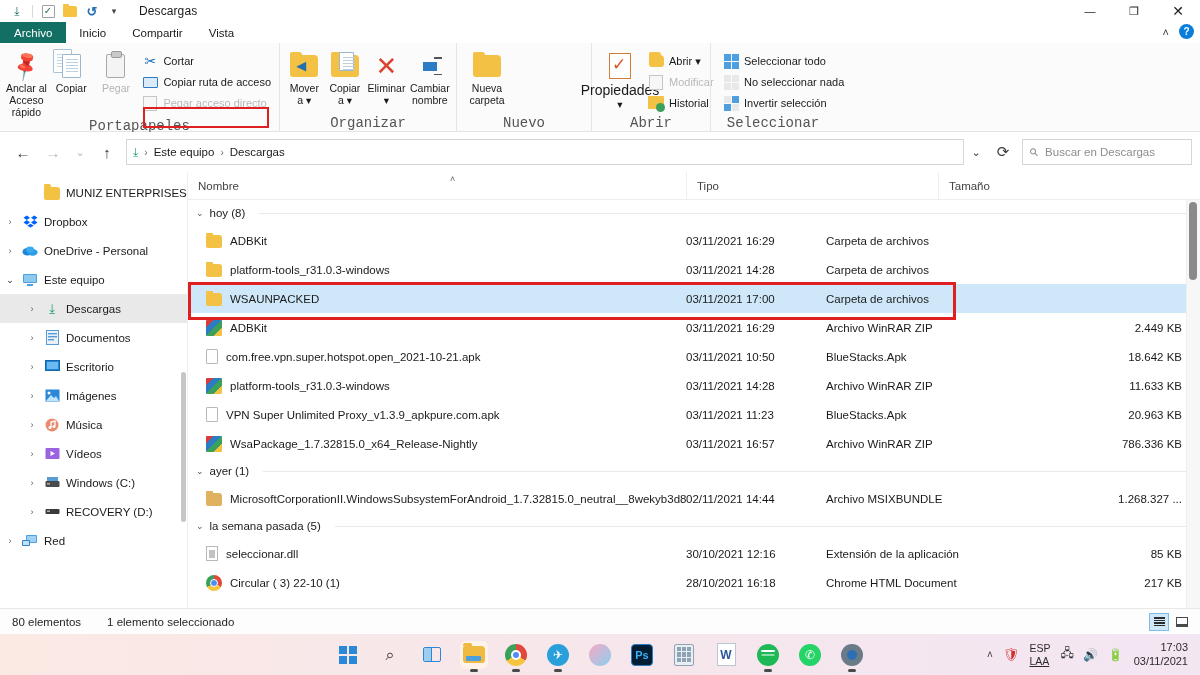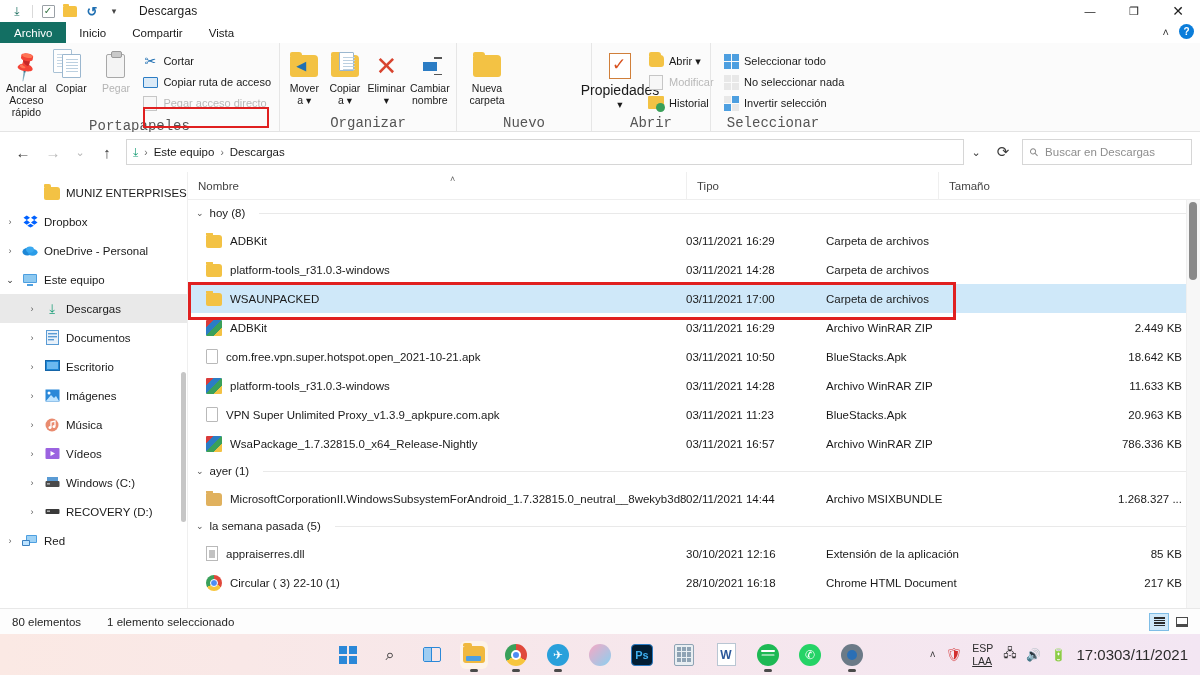--- a/index.html
+++ b/index.html
@@ -323,21 +323,21 @@
   .tb-wa { width: 22px; height: 22px; border-radius: 50%; background: #25d366; color:#fff; font-size:12px; display:flex; align-items:center; justify-content:center; }
   .tb-gear { width: 22px; height: 22px; border-radius: 50%; background: #6b7a87; position: relative; }
   .tb-gear::after { content:""; position:absolute; inset:6px; background:#2b6fb5; border-radius:50%; }
 
   .tray { position: absolute; right: 8px; display: flex; align-items: center; gap: 10px; font-size: 10.5px; color: #2b2b2b; }
   .tray-chev { font-size: 10px; color: #333; }
   .tray-shield { color: #d32f2f; font-size: 13px; }
   .tray-lang { display: flex; flex-direction: column; line-height: 1.15; font-size: 10.5px; }
   .tray-lang u { }
   .tray-ico { font-size: 12px; color: #2b2b2b; }
-  .tray-clock { display: flex; flex-direction: row; align-items: flex-end; line-height: 1.2; font-size: 15px; padding-right: 4px; }
+  .tray-clock { display: flex; flex-direction: column; align-items: flex-end; line-height: 1.2; font-size: 11px; padding-right: 4px; }
 </style>
 </head>
 <body>
 
 <div class="app">
 
   <div class="titlebar">
     <div class="qat">
       <div class="qat-btn">⤓</div>
       <div class="qat-sep"></div>
@@ -852,21 +852,21 @@
 
       <div class="grouphdr">
         <span class="gchev">⌄</span>
         <span>la semana pasada (5)</span>
         <span class="gline"></span>
       </div>
 
       <div class="row">
         <div class="cell name">
           <span class="fi dll"></span>
-          <span>appraiserres.dll</span>
+          <span>seleccionar.dll</span>
         </div>
         <div class="cell date">30/10/2021 12:16</div>
         <div class="cell type">Extensión de la aplicación</div>
         <div class="cell size">85 KB</div>
       </div>
 
       <div class="row">
         <div class="cell name">
           <span class="fi chrome"></span>
           <span>Circular ( 3) 22-10 (1)</span>

